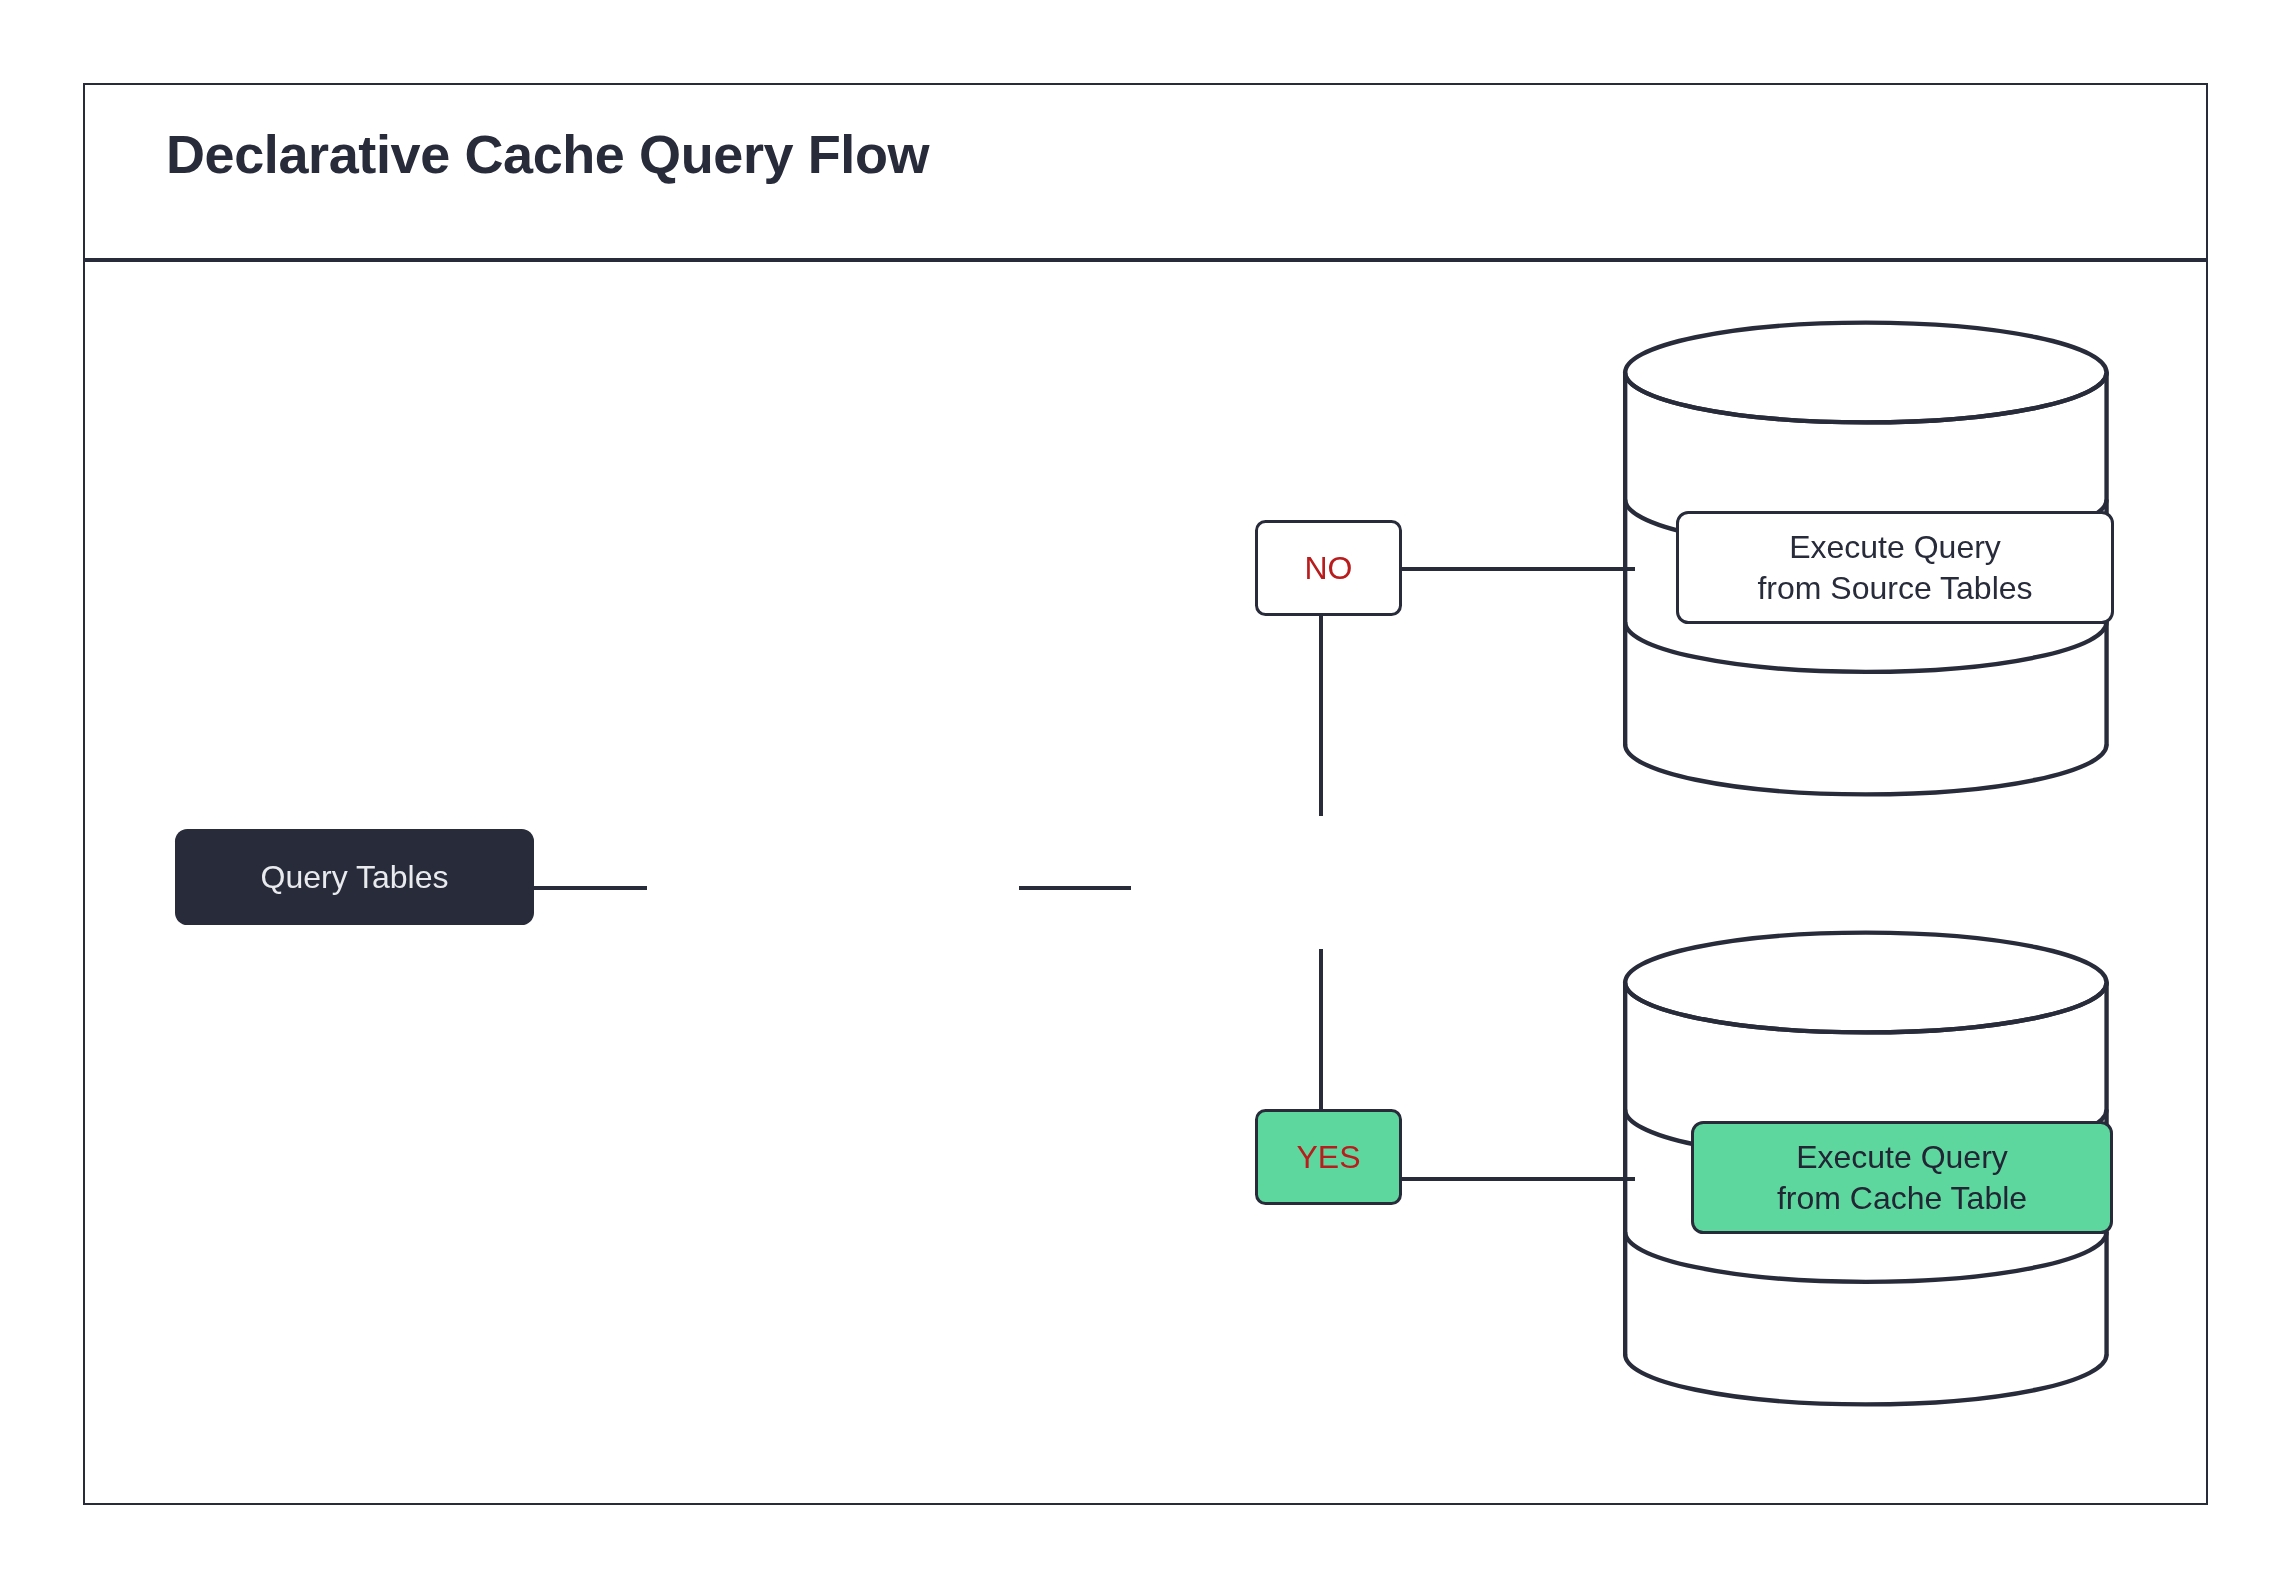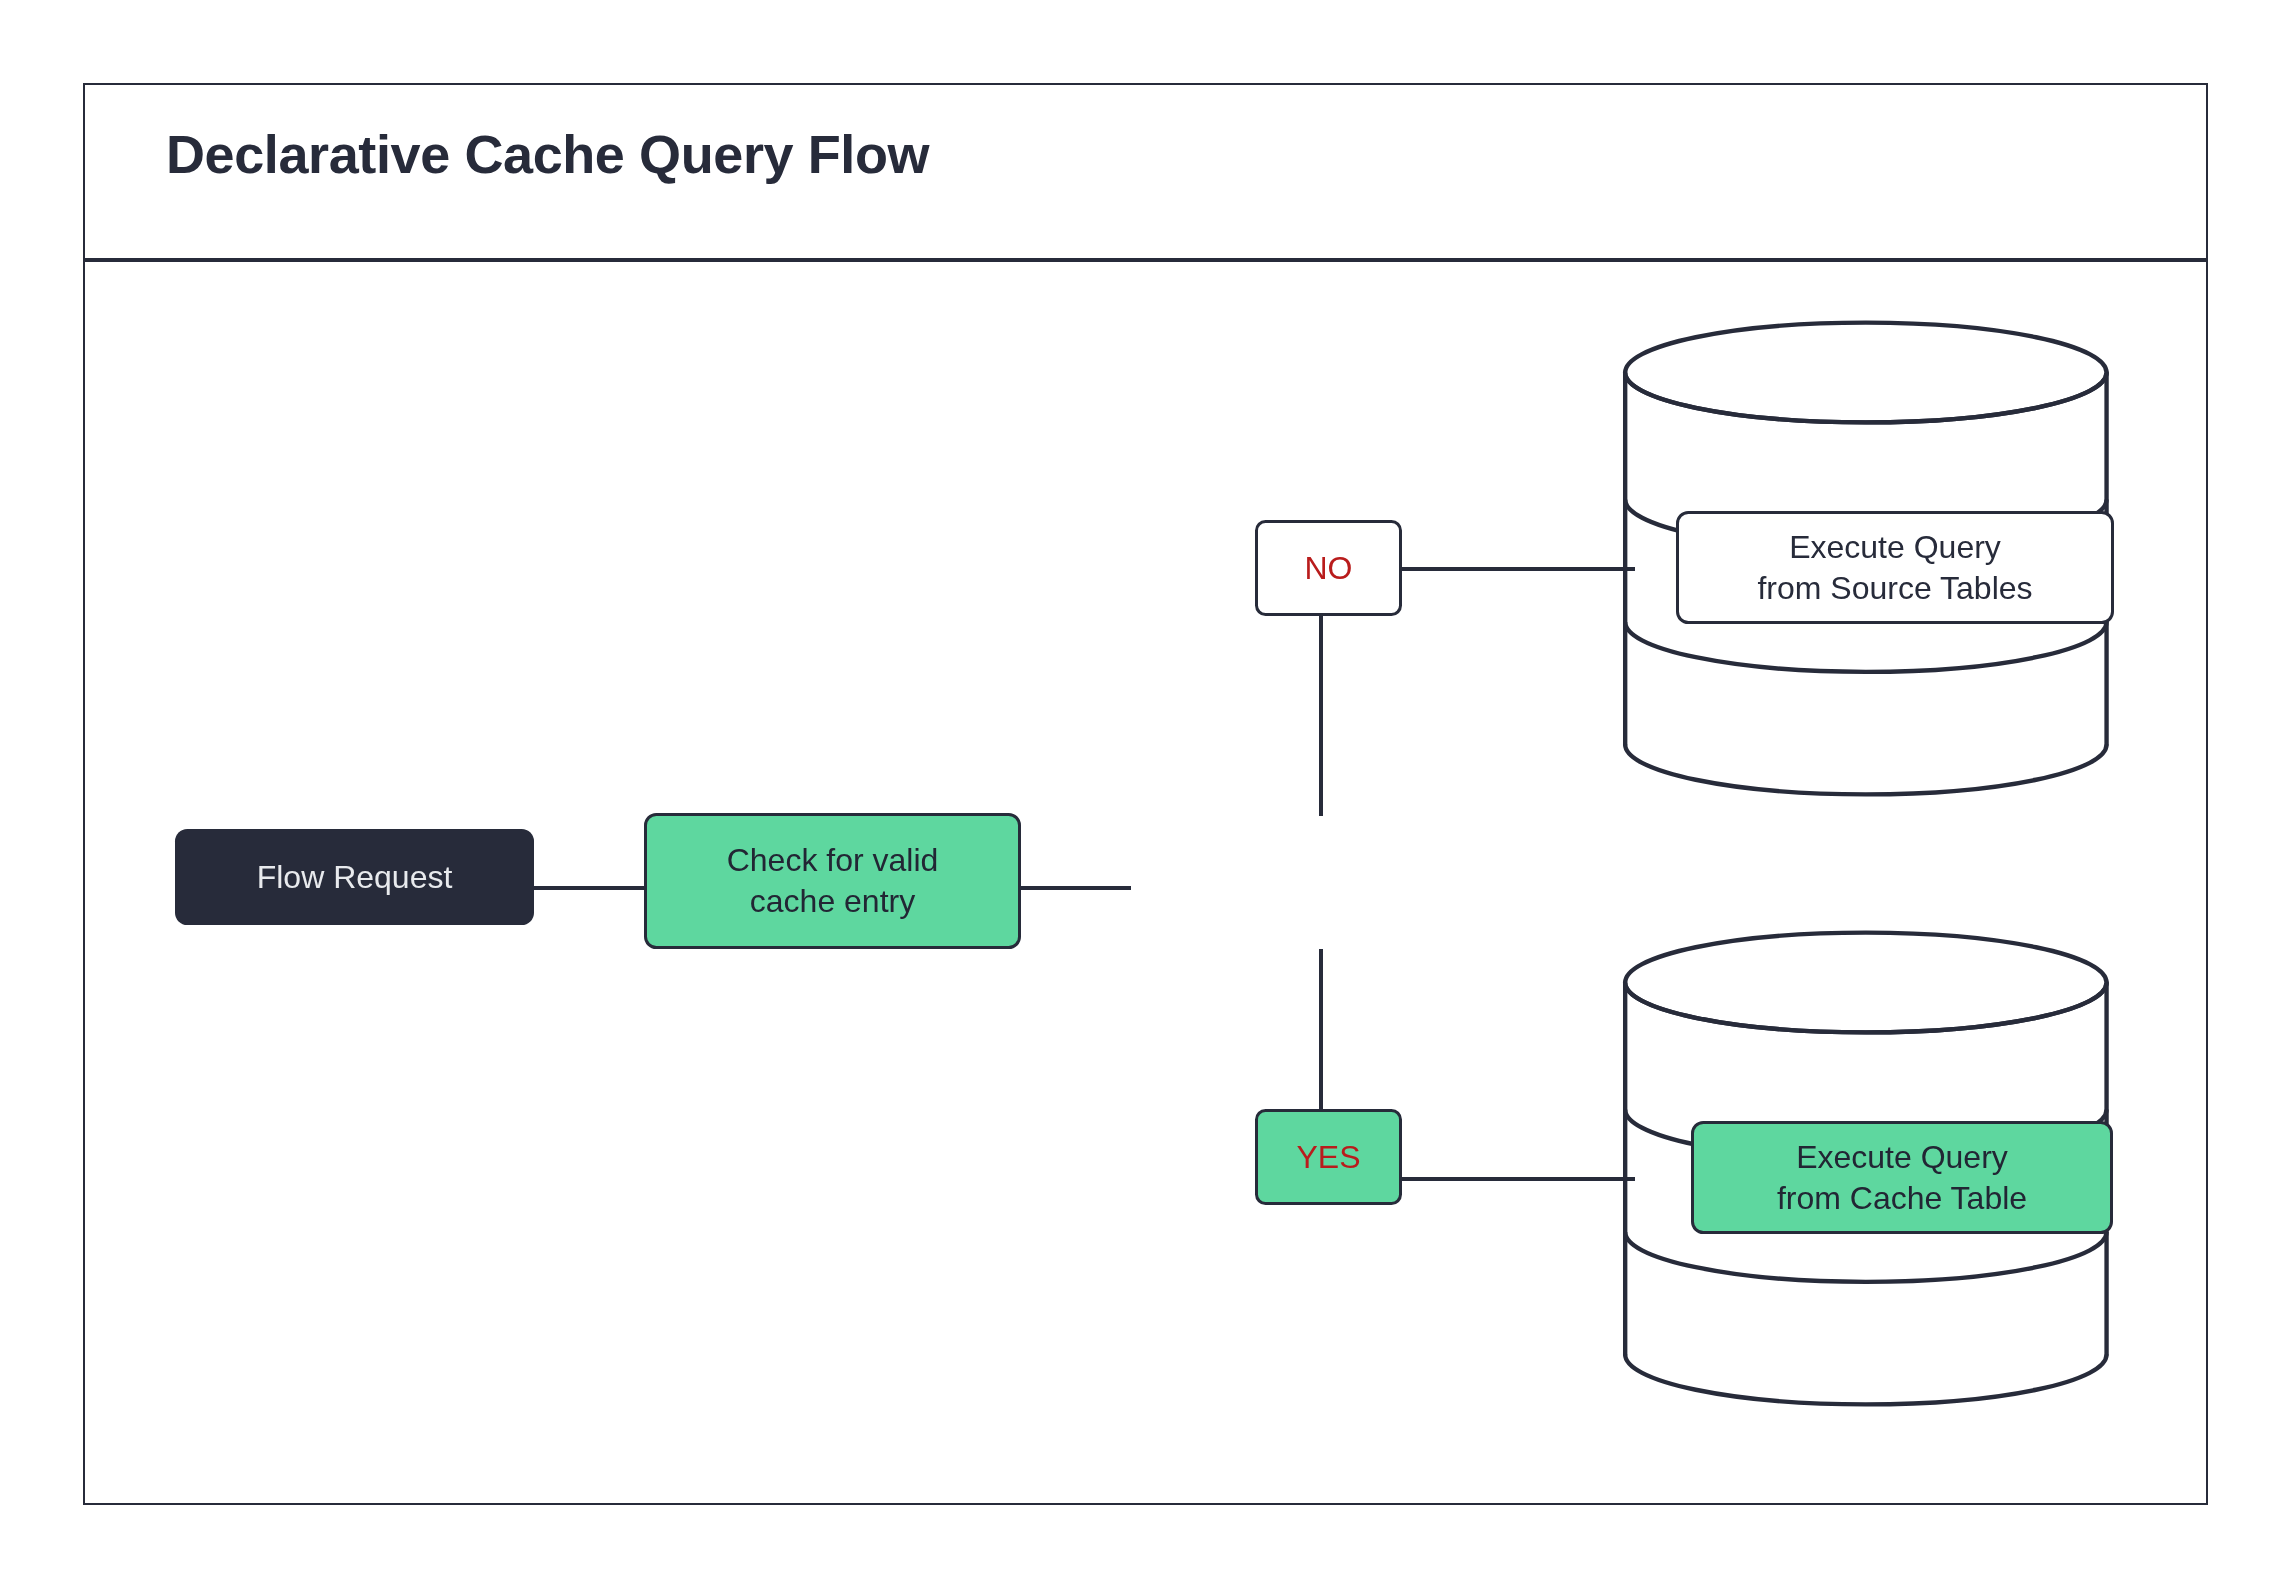--- a/index.html
+++ b/index.html
@@ -158,24 +158,22 @@
       <path d="M10 60 L10 485" stroke="#272b3a" stroke-width="5" stroke-linecap="round"></path>
       <path d="M560 60 L560 485" stroke="#272b3a" stroke-width="5" stroke-linecap="round"></path>
       <ellipse cx="285" cy="60" rx="275" ry="57" stroke="#272b3a" stroke-width="5" fill="#ffffff"></ellipse>
       <path d="M10 60 A275 57 0 0 0 560 60" stroke="#272b3a" stroke-width="5" fill="none"></path>
       <path d="M10 205 A275 57 0 0 0 560 205" stroke="#272b3a" stroke-width="5" fill="none"></path>
       <path d="M10 345 A275 57 0 0 0 560 345" stroke="#272b3a" stroke-width="5" fill="none"></path>
       <path d="M10 485 A275 57 0 0 0 560 485" stroke="#272b3a" stroke-width="5" fill="none"></path>
     </svg>
   </div>
 
-  <div class="node dark" style="left:175px; top:829px; width:359px; height:96px;">Flow Request</div>
+  <div class="node dark" style="left:175px; top:829px; width:359px; height:96px;">Query Tables</div>
 
-  <div class="node green" style="left:644px; top:813px; width:377px; height:136px;">Check for valid
-cache entry</div>
 
 
   <div class="branch-label white" style="left:1255px; top:520px; width:147px; height:96px;">NO</div>
 
   <div class="branch-label green" style="left:1255px; top:1109px; width:147px; height:96px;">YES</div>
 
   <div class="node white" style="left:1676px; top:511px; width:438px; height:113px;">Execute Query
 from Source Tables</div>
 
   <div class="node green" style="left:1691px; top:1121px; width:422px; height:113px;">Execute Query

